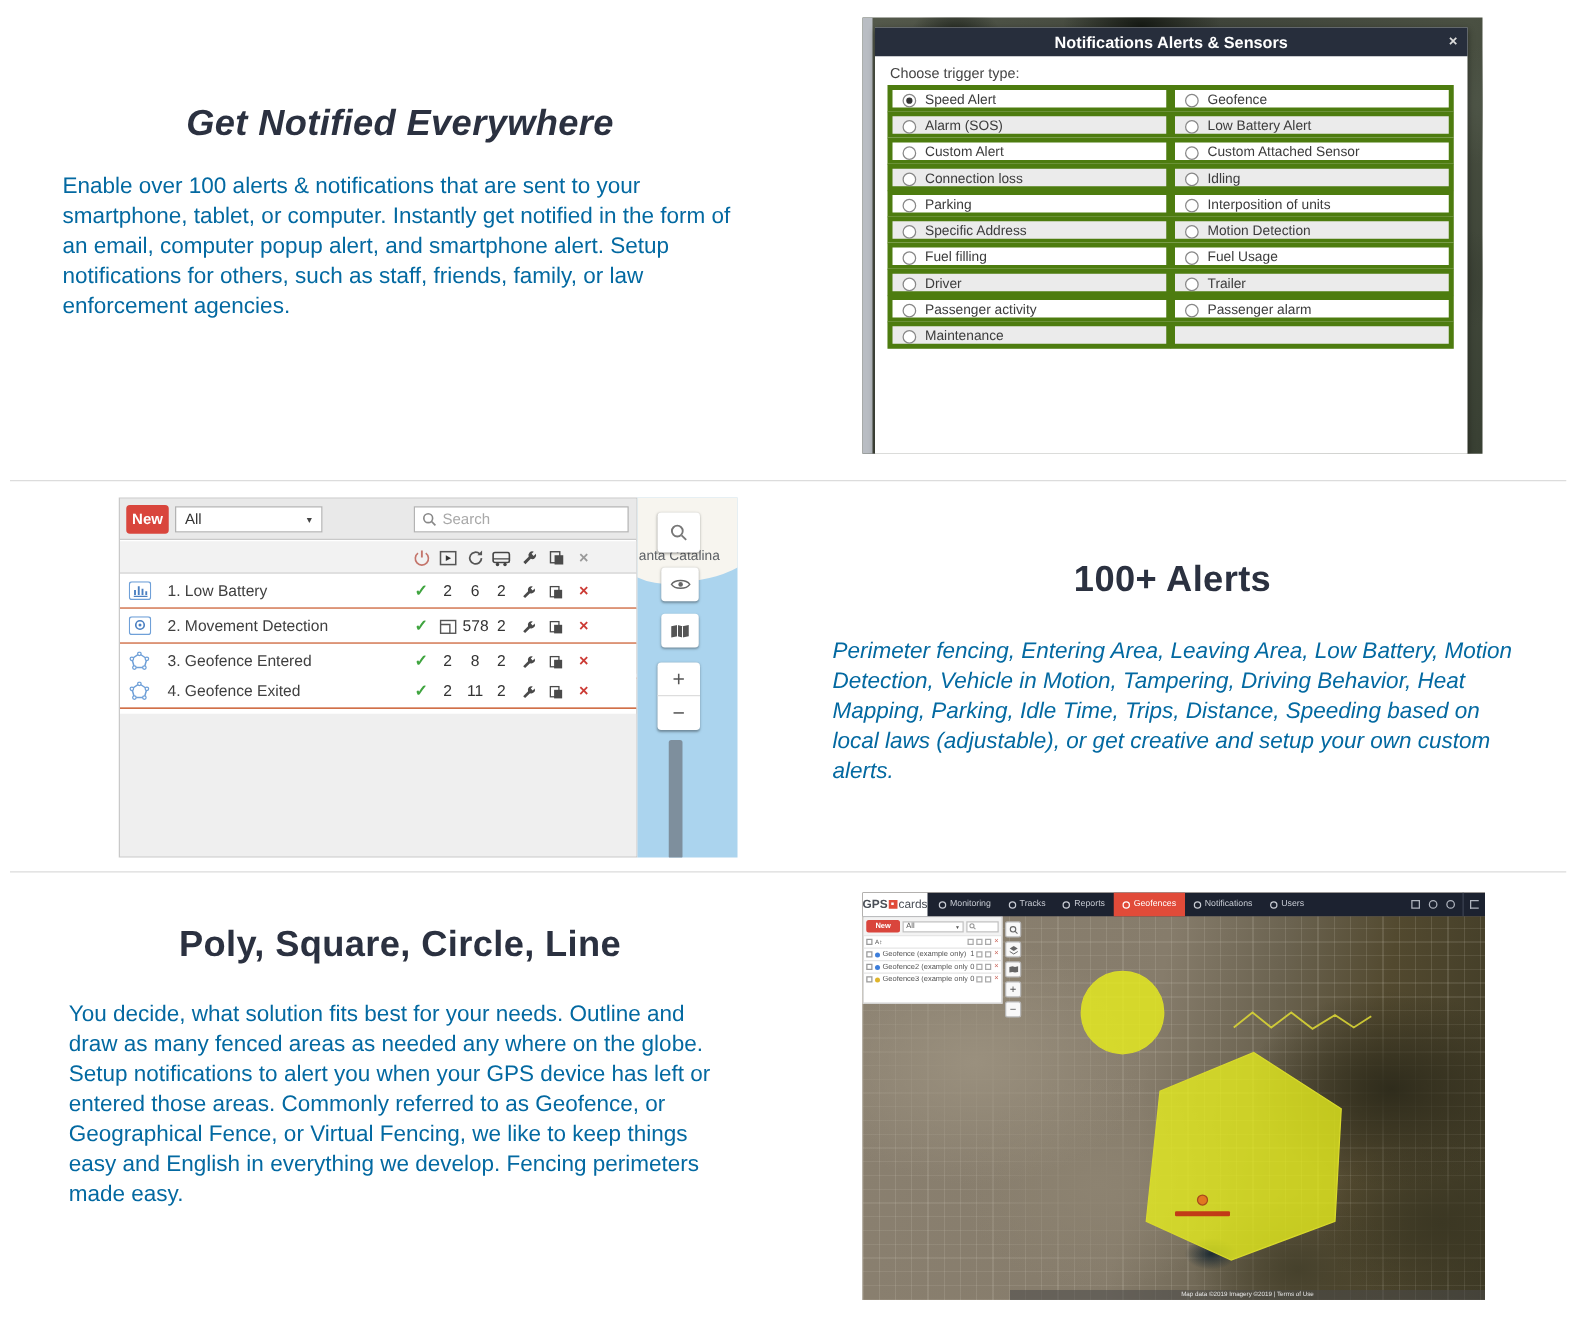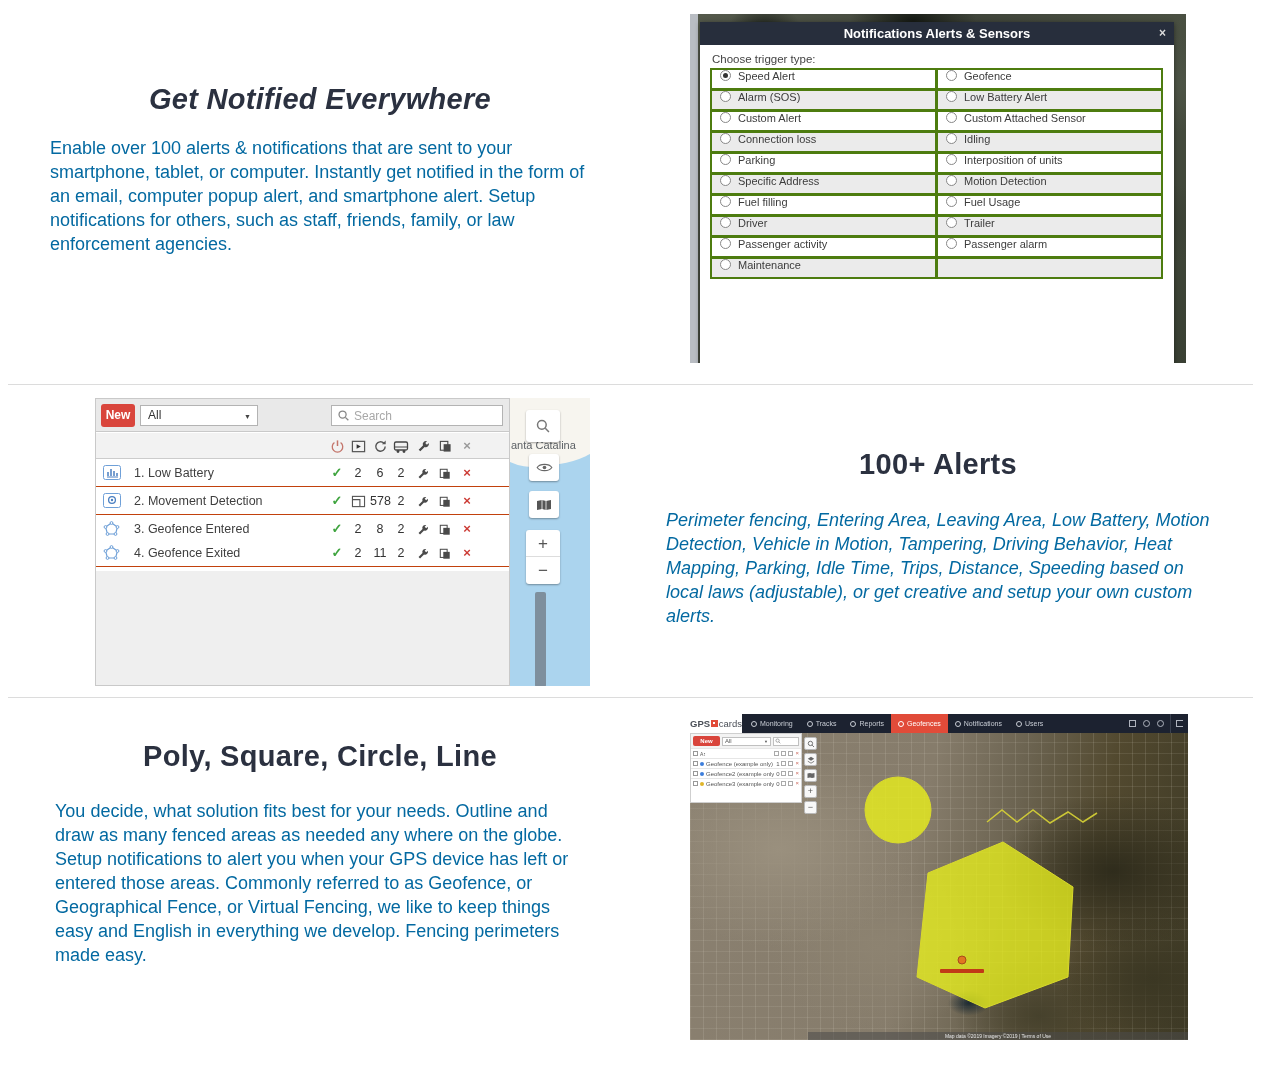--- a/index.html
+++ b/index.html
@@ -24,21 +24,21 @@
   .edge-label { position:absolute; right:26px; bottom:5px; font-size:8px; color:#d8dbd2; }
   .dialog { position:absolute; left:10px; top:8px; width:474px; height:402px; background:#fff;
             box-shadow:0 1px 5px rgba(0,0,0,.45); }
   .dialog-header { height:23px; background:#272e3c; color:#fff; text-align:center;
                    font-size:13px; font-weight:bold; line-height:23px; position:relative; }
   .dialog-close { position:absolute; right:8px; top:0; color:#dcdcdc; font-size:12px; line-height:23px; cursor:default; }
   .dialog-prompt { position:absolute; left:12px; top:31px; font-size:11.5px; color:#444; }
   .opts { position:absolute; left:10px; top:47px; right:10px; display:flex; }
   .opt-col { width:50%; }
   .opt-col + .opt-col { margin-left:-1px; }
-  .opt-cell { height:22px; border:2px solid #4d7c0f; margin-top:-1px; display:flex; align-items:flex-start;
+  .opt-cell { height:22px; border:4px solid #4d7c0f; margin-top:-1px; display:flex; align-items:flex-end;
               padding-left:8px; font-size:11px; color:#3c3c3c; background:#fff; }
   .opt-col .opt-cell:nth-child(even) { background:#ebebeb; }
   .radio { width:11px; height:11px; border:1px solid #888; border-radius:50%; margin-right:7px;
            background:#fff; position:relative; flex:none; }
   .radio.checked::after { content:""; position:absolute; left:2px; top:2px; width:5px; height:5px;
                           background:#333; border-radius:50%; }
   .dlg-buttons { position:absolute; right:12px; bottom:9px; display:flex; gap:2px; }
   .btn { height:18px; padding:0 13px; font-size:11px; line-height:16px; background:#fff;
          border:1px solid #a8a8a8; color:#555; border-radius:2px; }
   .btn.primary { background:#e2473d; border-color:#d43a31; color:#fff; }

